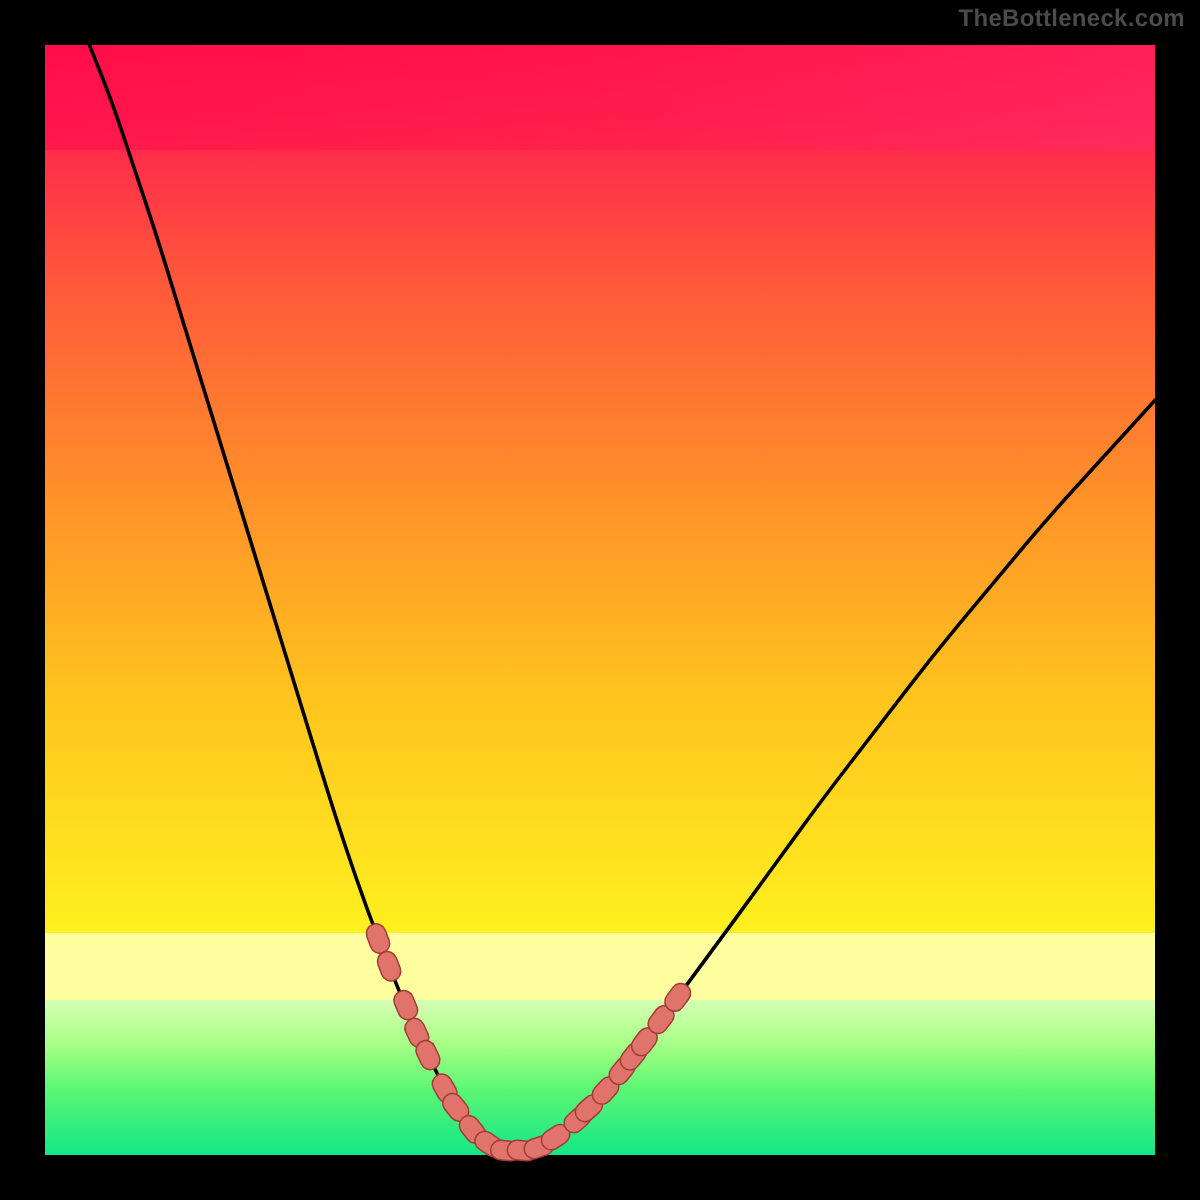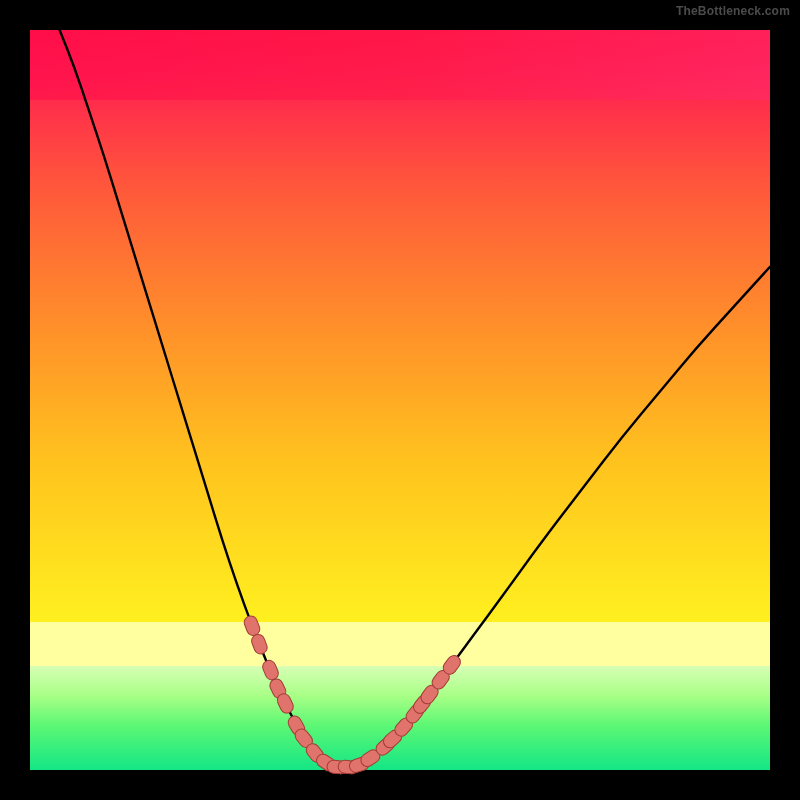--- a/index.html
+++ b/index.html
@@ -15,21 +15,21 @@
     position: relative;
     width: 800px;
     height: 800px;
     background: #000;
   }
   .watermark {
     position: absolute;
     top: 4px;
     right: 10px;
     color: #4b4b4b;
-    font-size: 12px;
+    font-size: 16px;
     font-weight: 600;
     letter-spacing: 0.2px;
     z-index: 10;
   }
   svg {
     display: block;
   }
 </style>
 </head>
 <body>

